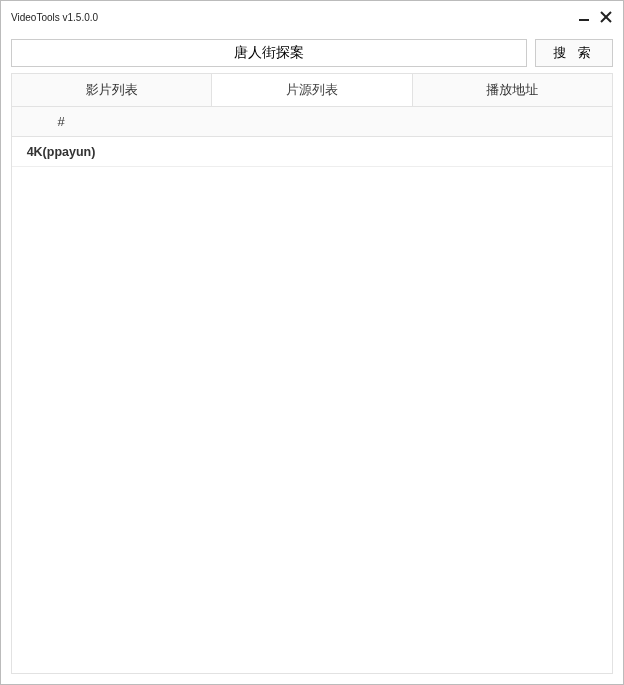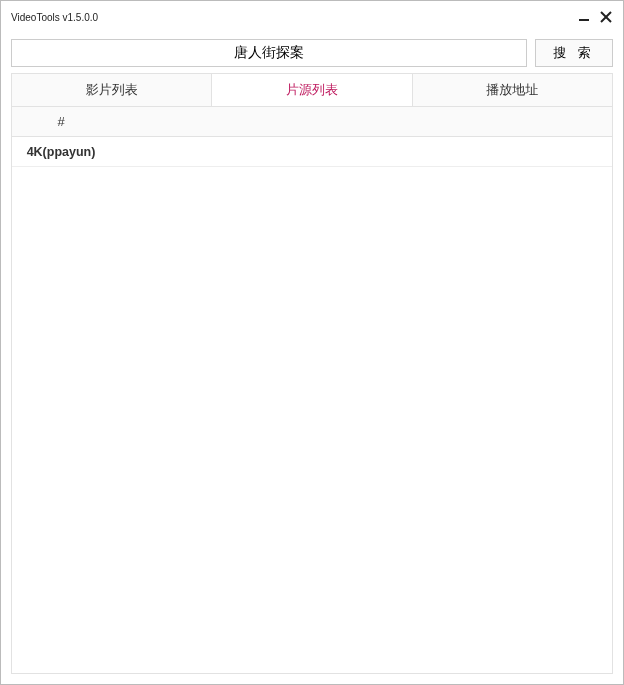--- a/index.html
+++ b/index.html
@@ -10,21 +10,21 @@
   .titlebar .winbtn { width: 22px; height: 22px; display: flex; align-items: center; justify-content: center; cursor: default; font-weight: bold; }
   .minimize { font-size: 18px; line-height: 0; }
   .close { font-size: 16px; line-height: 1; }
   .content { flex: 1; padding: 6px 10px 10px 10px; display: flex; flex-direction: column; }
   .searchrow { display: flex; gap: 8px; margin-bottom: 6px; }
   .searchinput { flex: 1; height: 28px; border: 1px solid #ccc; padding: 0 8px; text-align: center; font-size: 14px; font-family: inherit; }
   .searchbtn { width: 78px; height: 28px; border: 1px solid #ccc; background: #fafafa; font-size: 13px; font-family: inherit; letter-spacing: 4px; cursor: pointer; }
   .tabs { display: flex; border: 1px solid #e2e2e2; background: #fafafa; }
   .tab { flex: 1; height: 32px; display: flex; align-items: center; justify-content: center; font-size: 13px; cursor: pointer; border-right: 1px solid #e2e2e2; }
   .tab:last-child { border-right: none; }
-  .tab.active { color: #be185d; background: #fff; }
+  .tab.active { color: #404040; background: #fff; }
   .listarea { flex: 1; border: 1px solid #e2e2e2; border-top: none; display: flex; flex-direction: column; overflow: hidden; }
   .listhead { display: flex; background: #fafafa; border-bottom: 1px solid #e2e2e2; height: 30px; }
   .listhead .col { display: flex; align-items: center; justify-content: center; font-size: 13px; border-right: 1px solid #e2e2e2; }
   .listhead .col:last-child { border-right: none; }
   .col-a { width: 98px; }
   .col-b { flex: 1; }
   .listbody { flex: 1; background: #fff; overflow: hidden; }
   .row { display: flex; height: 30px; border-bottom: 1px solid #eee; }
   .row .cell { display: flex; align-items: center; font-size: 12.5px; padding: 0 6px; border-right: 1px solid #eee; white-space: nowrap; overflow: hidden; text-overflow: ellipsis; font-weight: bold; }
   .row .cell:last-child { border-right: none; }

